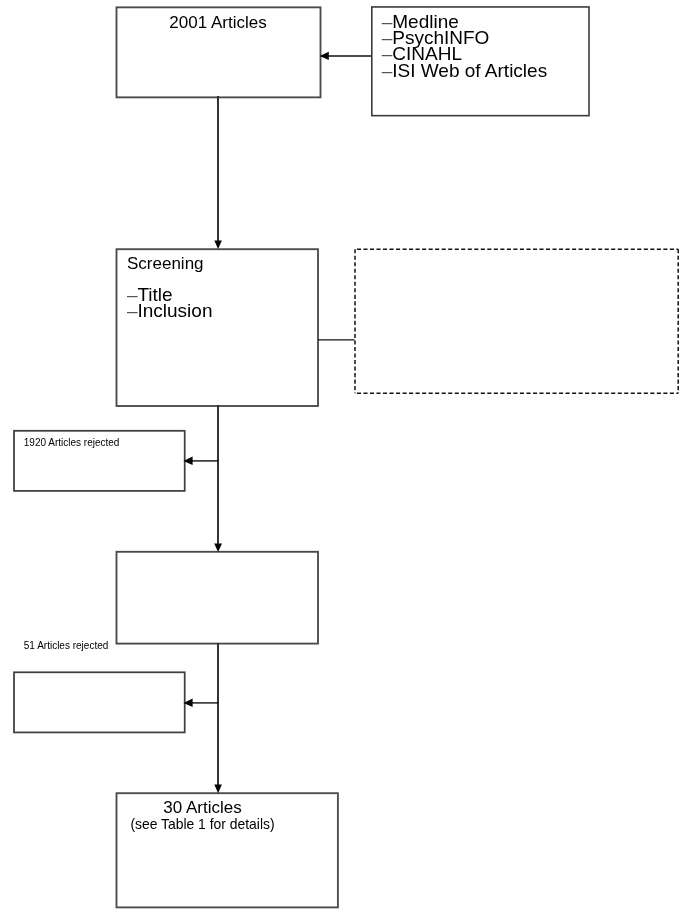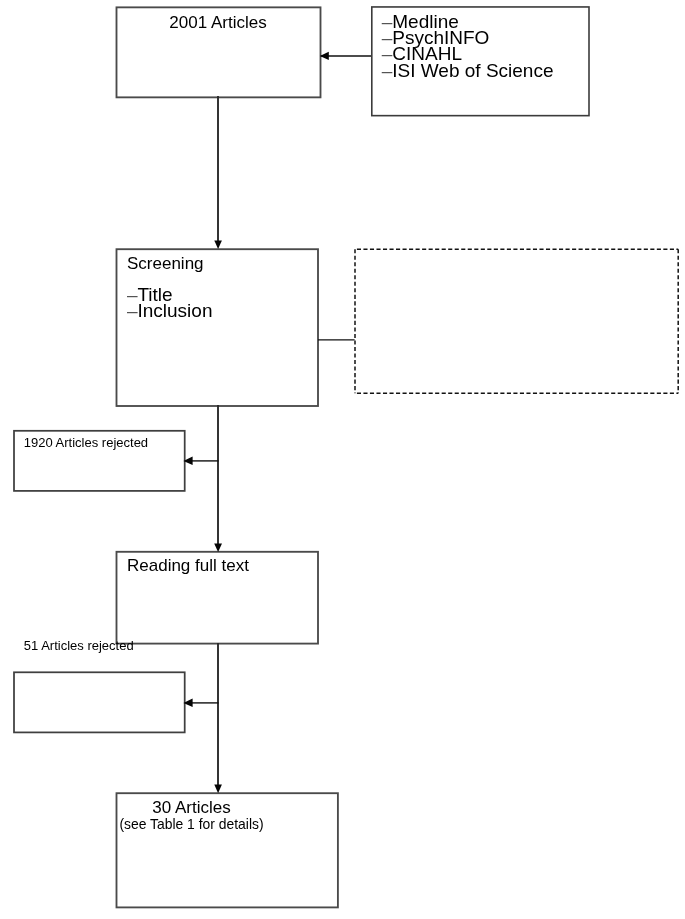--- a/index.html
+++ b/index.html
@@ -54,21 +54,21 @@
     color: #545454;
   }
   .para {
     position: absolute;
     font-size: 13.7px;
     line-height: 16.75px;
     white-space: nowrap;
   }
   .small {
     position: absolute;
-    font-size: 13px;
+    font-size: 10px;
     line-height: 11.45px;
     white-space: nowrap;
   }
   svg.overlay {
     position: absolute;
     left: 0; top: 0;
     width: 685px;
     height: 919px;
   }
 </style>
@@ -133,43 +133,40 @@
 
   <div class="box" style="left:116px; top:6.8px; width:204px; height:90px;">
     <div class="hdr ctr" style="top:8.8px;">2001 Articles</div>
   </div>
 
   <div class="box" style="left:371.2px; top:6.4px; width:217.2px; height:108.7px;">
     <div class="listblk" style="left:10.5px; top:7.3px;">
       <div class="listrow"><span class="dash">–</span><span>Medline</span></div>
       <div class="listrow"><span class="dash">–</span><span>PsychINFO</span></div>
       <div class="listrow"><span class="dash">–</span><span>CINAHL</span></div>
-      <div class="listrow"><span class="dash">–</span><span>ISI Web of Science</span></div>
+      <div class="listrow"><span class="dash">–</span><span>ISI Web of Articles</span></div>
     </div>
   </div>
 
   <div class="box" style="left:116px; top:248.7px; width:201.5px; height:156.8px;">
     <div class="hdr" style="left:11px; top:8.4px;">Screening</div>
     <div class="listblk" style="left:10.9px; top:38px;">
       <div class="listrow"><span class="dash">–</span><span>Title</span></div>
       <div class="listrow"><span class="dash">–</span><span>Inclusion</span></div>
     </div>
   </div>
 
 
   <div class="box" style="left:13.5px; top:430.3px; width:170.7px; height:60.1px;">
     <div class="small" style="left:10.3px; top:7.0px;">1920 Articles rejected</div>
   </div>
 
-  <div class="box" style="left:116px; top:551.3px; width:201.5px; height:91.8px;">
-    <div class="hdr" style="left:11px; top:8.2px;">Reading full text</div>
-  </div>
 
   <div class="box" style="left:13.5px; top:632px; width:170.7px; height:60.1px;">
     <div class="small" style="left:10.3px; top:7.9px;">51 Articles rejected</div>
   </div>
 
-  <div class="box" style="left:103px; top:792.7px; width:177px; height:114.2px;">
+  <div class="box" style="left:114px; top:792.7px; width:177px; height:114.2px;">
     <div class="hdr ctr" style="top:8.5px;">30 Articles</div>
     <div class="note ctr" style="top:25.4px;">(see Table 1 for details)</div>
   </div>
 
 </div>
 
 </body></html>

